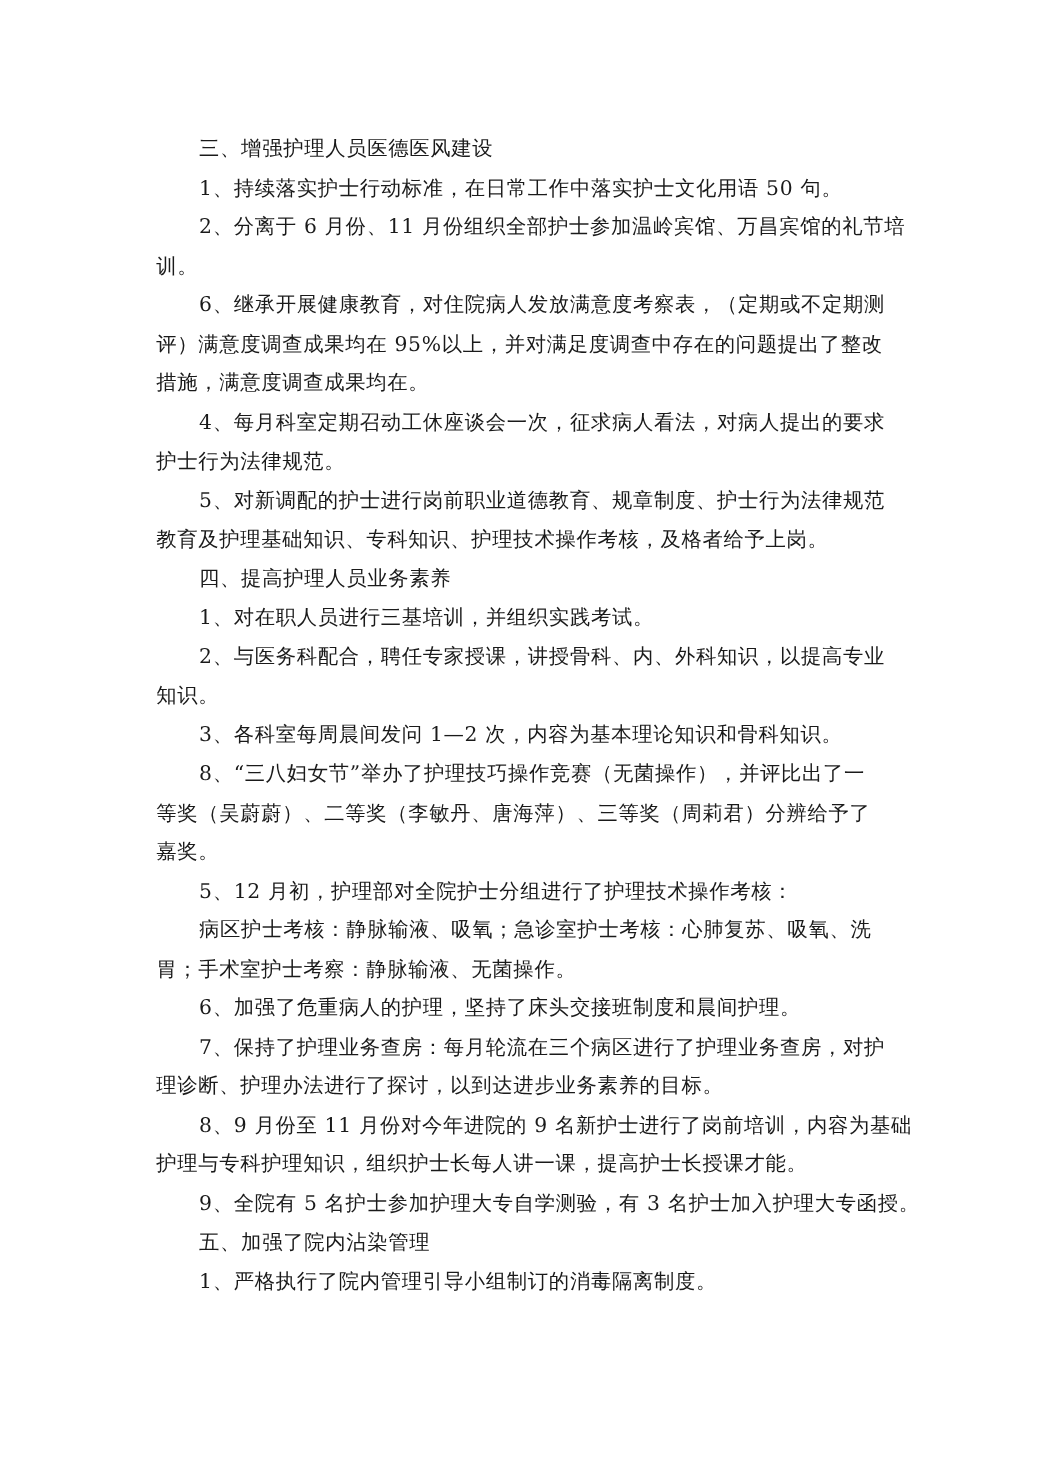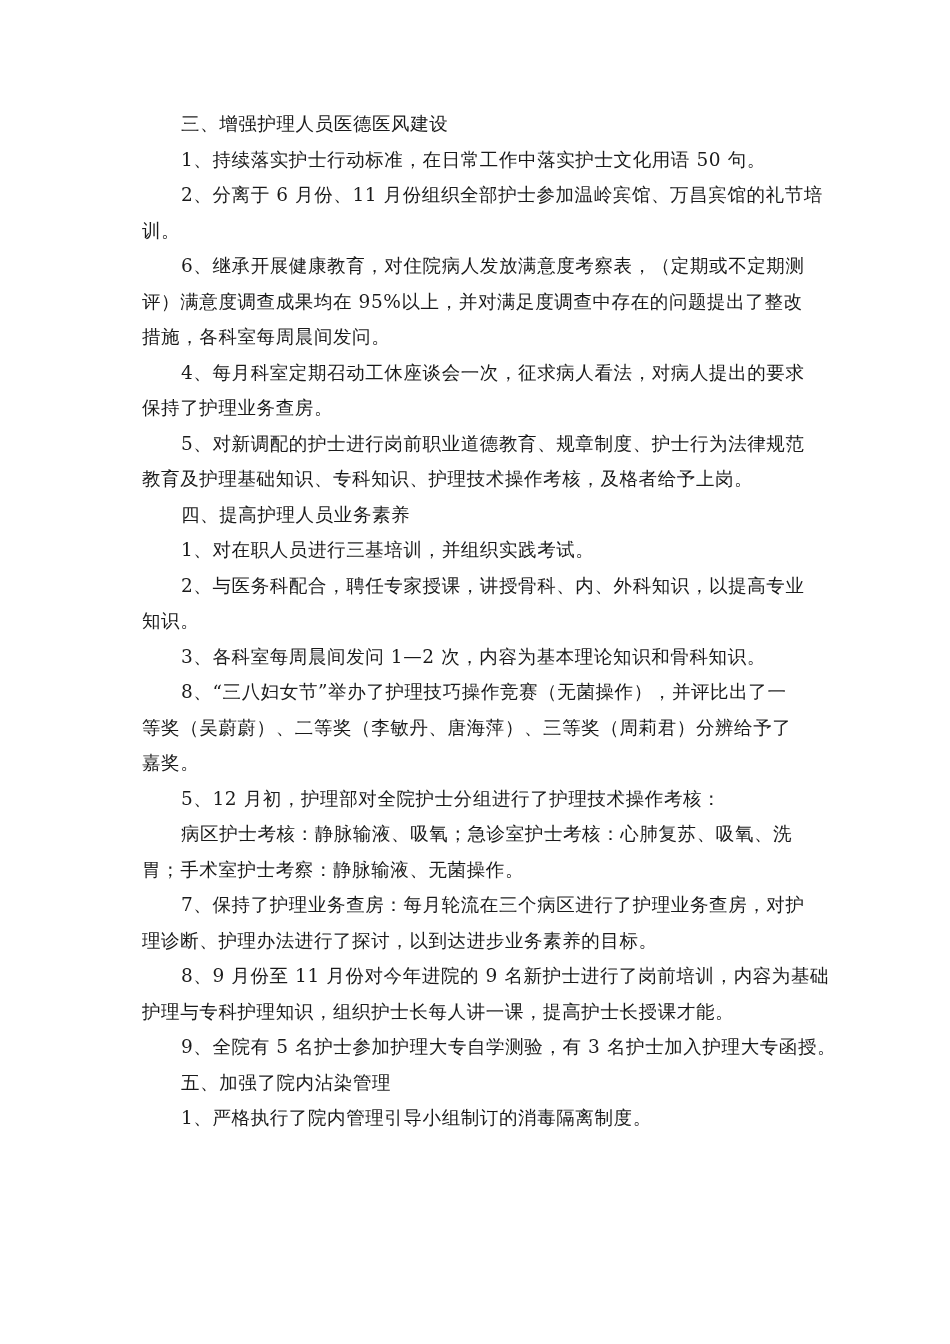--- a/index.html
+++ b/index.html
@@ -11,21 +11,21 @@
       width: 950px;
       height: 1344px;
       position: relative;
       overflow: hidden;
       font-family: "DejaVu Serif", "Liberation Serif", serif;
       color: #1a1a1a;
     }
     .page {
       position: absolute;
       left: 142px;
-      top: 106px;
+      top: 118px;
       width: 670px;
     }
     .para {
       margin: 0;
     }
     .line {
       display: block;
       height: 35.5px;
       line-height: 35.5px;
       font-size: 18.5px;
@@ -46,25 +46,25 @@
   <div class="para">
     <span class="line first">1、持续落实护士行动标准，在日常工作中落实护士文化用语 50 句。</span>
   </div>
   <div class="para">
     <span class="line first">2、分离于 6 月份、11 月份组织全部护士参加温岭宾馆、万昌宾馆的礼节培</span>
     <span class="line">训。</span>
   </div>
   <div class="para">
     <span class="line first">6、继承开展健康教育，对住院病人发放满意度考察表，（定期或不定期测</span>
     <span class="line">评）满意度调查成果均在 95%以上，并对满足度调查中存在的问题提出了整改</span>
-    <span class="line">措施，各科室每周晨间发问。</span>
+    <span class="line">措施，满意度调查成果均在。</span>
   </div>
   <div class="para">
     <span class="line first">4、每月科室定期召动工休座谈会一次，征求病人看法，对病人提出的要求</span>
-    <span class="line">保持了护理业务查房。</span>
+    <span class="line">护士行为法律规范。</span>
   </div>
   <div class="para">
     <span class="line first">5、对新调配的护士进行岗前职业道德教育、规章制度、护士行为法律规范</span>
     <span class="line">教育及护理基础知识、专科知识、护理技术操作考核，及格者给予上岗。</span>
   </div>
   <div class="para">
     <span class="line first">四、提高护理人员业务素养</span>
   </div>
   <div class="para">
     <span class="line first">1、对在职人员进行三基培训，并组织实践考试。</span>
@@ -82,20 +82,23 @@
     <span class="line">嘉奖。</span>
   </div>
   <div class="para">
     <span class="line first">5、12 月初，护理部对全院护士分组进行了护理技术操作考核：</span>
   </div>
   <div class="para">
     <span class="line first">病区护士考核：静脉输液、吸氧；急诊室护士考核：心肺复苏、吸氧、洗</span>
     <span class="line">胃；手术室护士考察：静脉输液、无菌操作。</span>
   </div>
   <div class="para">
+    <span class="line first">6、加强了危重病人的护理，坚持了床头交接班制度和晨间护理。</span>
+  </div>
+  <div class="para">
     <span class="line first">7、保持了护理业务查房：每月轮流在三个病区进行了护理业务查房，对护</span>
     <span class="line">理诊断、护理办法进行了探讨，以到达进步业务素养的目标。</span>
   </div>
   <div class="para">
     <span class="line first">8、9 月份至 11 月份对今年进院的 9 名新护士进行了岗前培训，内容为基础</span>
     <span class="line">护理与专科护理知识，组织护士长每人讲一课，提高护士长授课才能。</span>
   </div>
   <div class="para">
     <span class="line first">9、全院有 5 名护士参加护理大专自学测验，有 3 名护士加入护理大专函授。</span>
   </div>

